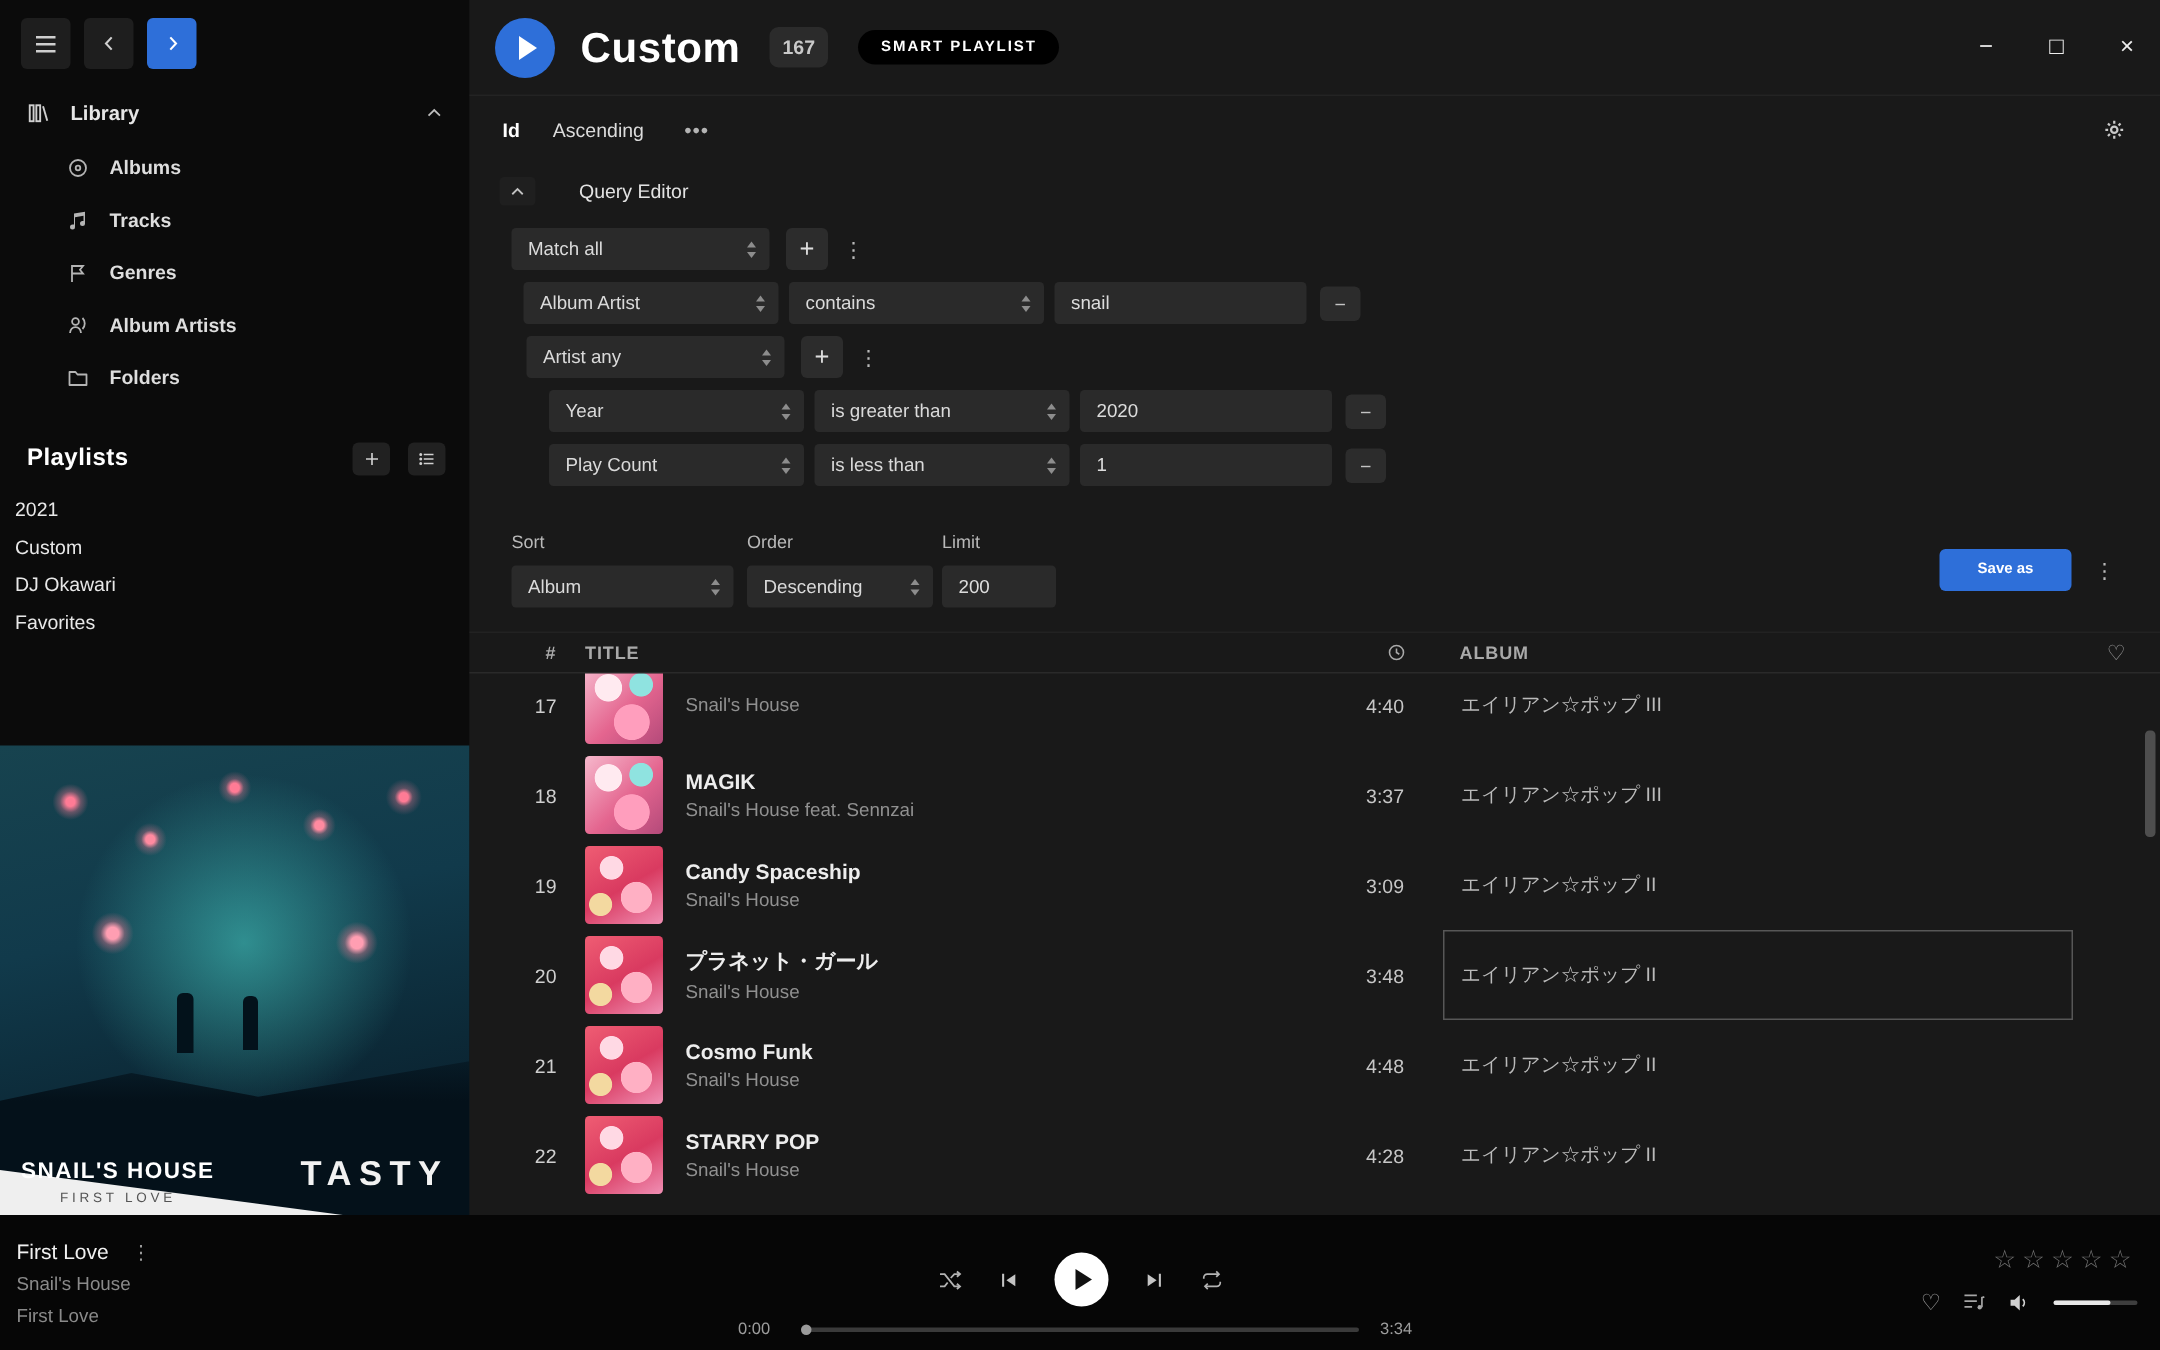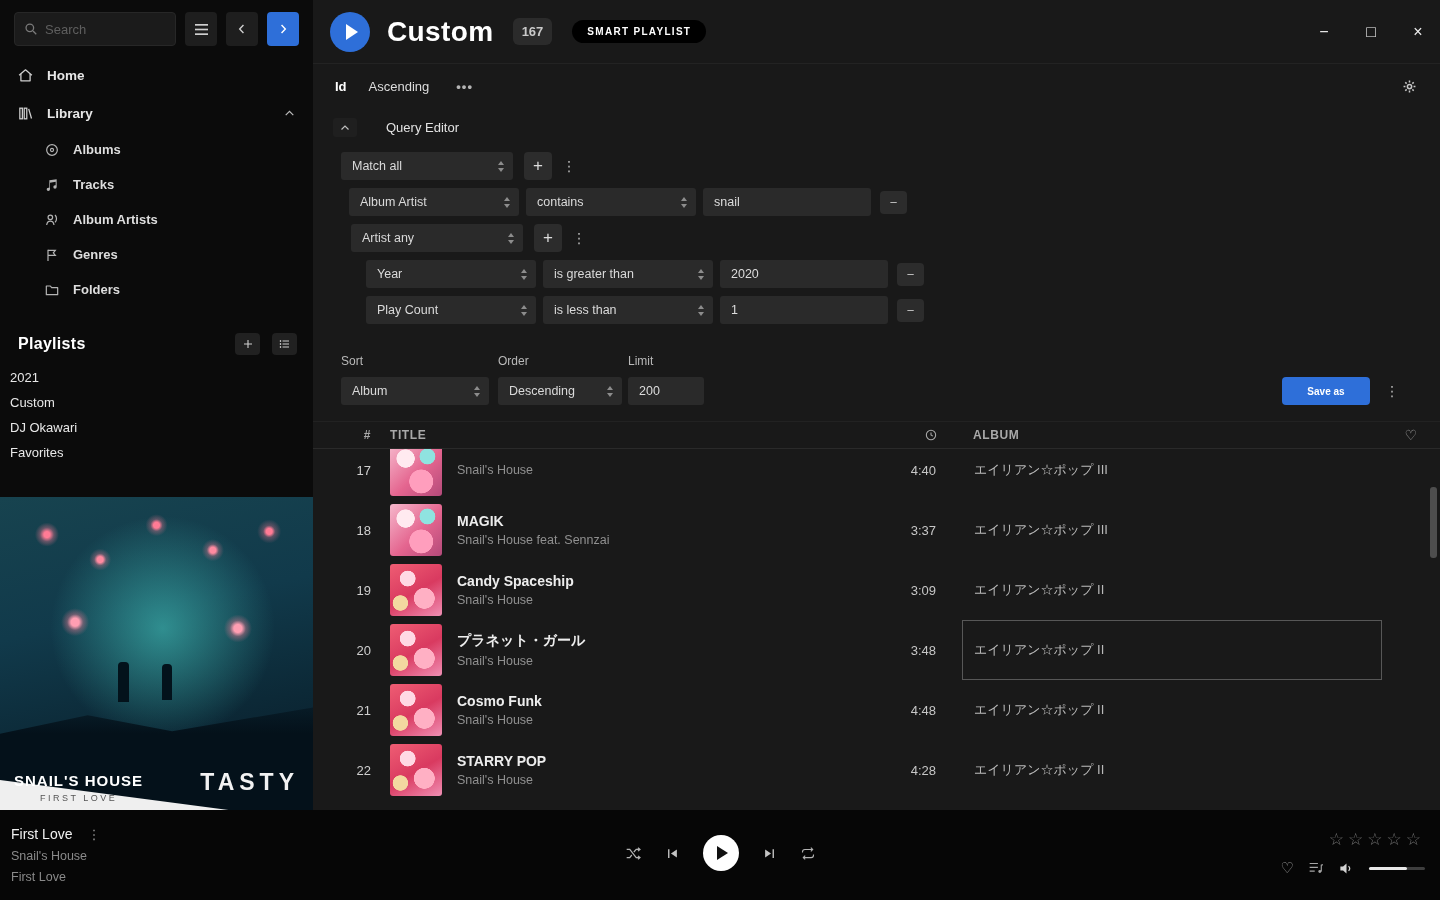--- a/index.html
+++ b/index.html
@@ -91,21 +91,21 @@
   .sel.w-order{width:124px;}
   .ud{display:flex;flex-direction:column;gap:3px;margin-left:auto;}
   .ud i{display:block;width:0;height:0;border-left:3.5px solid transparent;border-right:3.5px solid transparent;}
   .ud .up{border-bottom:4px solid #8d8d8d;}
   .ud .dn{border-top:4px solid #8d8d8d;}
   .txt-input{width:168px;height:28px;background:var(--bg-ctrl);border:none;border-radius:3px;color:#dcdcdc;font-size:12.5px;padding:0 11px;font-family:inherit;outline:none;}
   .btn-sq{width:28px;height:28px;border-radius:4px;background:#2c2c2c;display:flex;align-items:center;justify-content:center;color:#ddd;font-size:17px;margin-left:11px;cursor:pointer;}
   .btn-dots{width:20px;height:28px;display:flex;align-items:center;justify-content:center;color:#b9b9b9;font-size:14px;margin-left:7px;cursor:pointer;}
   .btn-minus{width:27px;height:23px;border-radius:4px;background:#2c2c2c;display:flex;align-items:center;justify-content:center;color:#c4c4c4;font-size:13px;margin-left:9px;cursor:pointer;}
 
-  .sol-row{display:flex;align-items:flex-end;margin:30px 0 0 28px;padding-right:39px;}
+  .sol-row{display:flex;align-items:center;margin:30px 0 0 28px;padding-right:28px;}
   .sol-group{display:flex;flex-direction:column;}
   .sol-group.g1{width:157px;}
   .sol-group.g2{width:130px;}
   .sol-label{font-size:12px;color:#b9b9b9;margin-bottom:9px;}
   .limit-input{width:76px;height:28px;background:var(--bg-ctrl);border:none;border-radius:3px;color:#dcdcdc;font-size:12.5px;padding:0 11px;font-family:inherit;outline:none;}
   .save-btn{margin-left:auto;width:88px;height:28px;background:var(--accent);border-radius:4px;color:#fff;font-size:10px;font-weight:bold;display:flex;align-items:center;justify-content:center;cursor:pointer;}
   .sol-dots{width:18px;height:28px;display:flex;align-items:center;justify-content:center;color:#b9b9b9;font-size:14px;margin-left:13px;cursor:pointer;}
 
   
   .table{margin-top:16px;}
@@ -162,29 +162,20 @@
   .rc-row{display:flex;align-items:center;gap:14px;margin-top:9px;}
   .rc-heart{font-size:15px;color:#9a9a9a;cursor:pointer;}
   .vol-track{position:relative;width:56px;height:3px;background:#3e3e3e;border-radius:2px;cursor:pointer;}
   .vol-fill{position:absolute;left:0;top:0;height:3px;width:38px;background:#e8e8e8;border-radius:2px;}
 </style>
 </head>
 <body>
 
 <div class="sidebar">
   <div class="sb-top">
-    <div class="search-box">
-      <span>
-        <svg width="14" height="14" viewBox="0 0 24 24" fill="none" stroke="#7a7a7a" stroke-width="2.2">
-            <circle cx="10" cy="10" r="6.5"></circle>
-            <line x1="15.5" y1="15.5" x2="21" y2="21"></line>
-          </svg>
-      </span>
-      <input placeholder="Search" style="">
-    </div>
     <div class="sb-btn">
       <span>
         <svg width="15" height="13" viewBox="0 0 16 14" stroke="#cfcfcf" stroke-width="1.8">
             <line x1="1" y1="2" x2="15" y2="2"></line>
             <line x1="1" y1="7" x2="15" y2="7"></line>
             <line x1="1" y1="12" x2="15" y2="12"></line>
           </svg>
       </span>
     </div>
     <div class="sb-btn">
@@ -196,29 +187,20 @@
     </div>
     <div class="sb-btn accent">
       <span>
         <svg width="14" height="14" viewBox="0 0 24 24" fill="none" stroke="#fff" stroke-width="2.4">
             <path d="M9.5 5 16 12l-6.5 7"></path>
           </svg>
       </span>
     </div>
   </div>
 
-  <div class="nav-item">
-    <span>
-      <svg width="17" height="17" viewBox="0 0 24 24" fill="none" stroke="#cfcfcf" stroke-width="1.8" stroke-linejoin="round">
-          <path d="M3 11.5 12 4l9 7.5"></path>
-          <path d="M5.5 10v9.5h13V10"></path>
-        </svg>
-    </span>
-    <span>Home</span>
-  </div>
 
   <div class="nav-item">
     <span>
       <svg width="17" height="17" viewBox="0 0 24 24" fill="none" stroke="#cfcfcf" stroke-width="1.8">
           <rect x="4" y="4.5" width="3.6" height="15"></rect>
           <rect x="10.2" y="4.5" width="3.6" height="15"></rect>
           <path d="M16.5 5.5 20.5 19"></path>
         </svg>
     </span>
     <span>Library</span>
@@ -242,35 +224,35 @@
     <span>
       <svg width="16" height="16" viewBox="0 0 24 24" fill="#b4b4b4">
           <path d="M9 18.5a2.5 2.5 0 11-2.5-2.5H8V5l11-1.8V15a2.5 2.5 0 11-2.5-2.5h1V7.2L9 8.8z"></path>
         </svg>
     </span>
     <span>Tracks</span>
   </div>
   <div class="sub-item">
     <span>
       <svg width="16" height="16" viewBox="0 0 24 24" fill="none" stroke="#b4b4b4" stroke-width="1.8">
+          <path d="M6 21V4"></path>
+          <path d="M6 5h11l-3 3.8 3 3.7H6"></path>
+        </svg>
+    </span>
+    <span>Genres</span>
+  </div>
+  <div class="sub-item">
+    <span>
+      <svg width="16" height="16" viewBox="0 0 24 24" fill="none" stroke="#b4b4b4" stroke-width="1.8">
           <circle cx="9.5" cy="8" r="3.4"></circle>
           <path d="M4 19.5c.5-3.8 3-5.8 5.5-5.8s5 2 5.5 5.8"></path>
           <path d="M16.5 4.5c3 3 3 8 0 11"></path>
         </svg>
     </span>
     <span>Album Artists</span>
-  </div>
-  <div class="sub-item">
-    <span>
-      <svg width="16" height="16" viewBox="0 0 24 24" fill="none" stroke="#b4b4b4" stroke-width="1.8">
-          <path d="M6 21V4"></path>
-          <path d="M6 5h11l-3 3.8 3 3.7H6"></path>
-        </svg>
-    </span>
-    <span>Genres</span>
   </div>
   <div class="sub-item">
     <span>
       <svg width="16" height="16" viewBox="0 0 24 24" fill="none" stroke="#b4b4b4" stroke-width="1.8" stroke-linejoin="round">
           <path d="M3.5 6h6l2 2.5h9V19h-17z"></path>
         </svg>
     </span>
     <span>Folders</span>
   </div>
 
@@ -612,20 +594,27 @@
     <span class="pc-icon">
       <svg width="16" height="15" viewBox="0 0 24 24" fill="none" stroke="#b3b3b3" stroke-width="1.8">
           <path d="m16.5 2.5 3 3-3 3"></path>
           <path d="M19.5 5.5H7A3.8 3.8 0 0 0 3.2 9.3v1.2"></path>
           <path d="m7.5 21.5-3-3 3-3"></path>
           <path d="M4.5 18.5H17a3.8 3.8 0 0 0 3.8-3.8v-1.2"></path>
         </svg>
     </span>
   </div>
 
+  <div class="progress">
+    <span class="p-time">0:00</span>
+    <div class="p-track">
+      <div class="p-handle"></div>
+    </div>
+    <span class="p-time total">3:34</span>
+  </div>
 
   <div class="right-cluster">
     <div class="stars">☆☆☆☆☆</div>
     <div class="rc-row">
       <span class="rc-heart">♡</span>
       <span>
         <svg width="16" height="14" viewBox="0 0 24 22" fill="none" stroke="#a5a5a5" stroke-width="1.8">
             <path d="M2 4h13M2 10h13M2 16h8"></path>
             <circle cx="18" cy="16.5" r="2.3" fill="#a5a5a5" stroke="none"></circle>
             <path d="M20.3 16.5V6.5l2.5-.8" stroke="#a5a5a5"></path>

